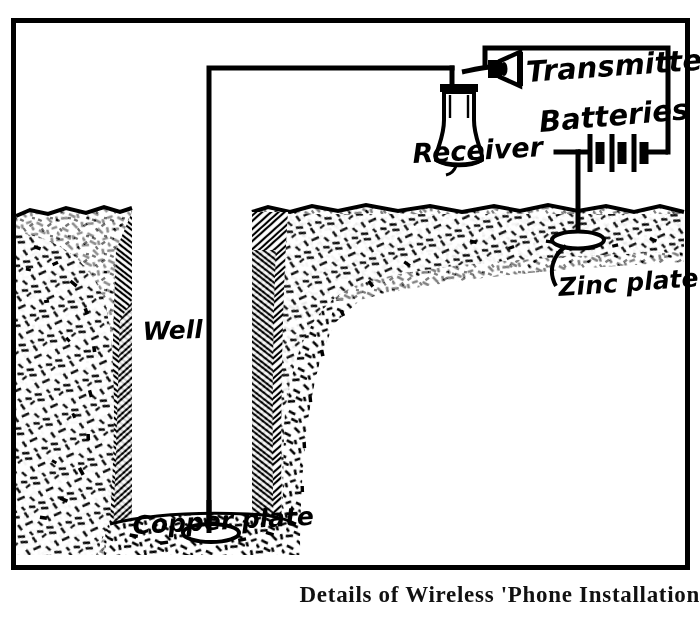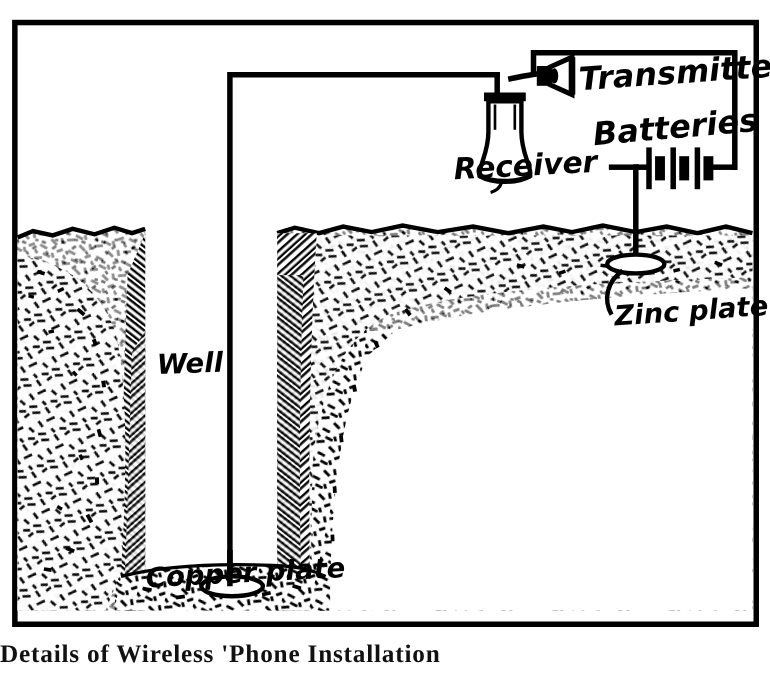--- a/index.html
+++ b/index.html
@@ -5,21 +5,21 @@
   html,body{margin:0;padding:0;background:#ffffff;}
   body{
     width:700px;height:630px;overflow:hidden;
     font-family:"Liberation Serif",serif;
     -webkit-font-smoothing:none;
   }
   #page{position:relative;width:700px;height:630px;background:#fff;}
   #figure-wrap{position:absolute;left:0;top:0;width:700px;height:578px;}
   #caption{
     position:absolute;left:0;top:582px;width:700px;
-    text-align:left;
+    text-align:right;
     font-family:"Liberation Serif",serif;
     font-weight:bold;
     font-size:23px;
     letter-spacing:0.7px;
     color:#111;
   }
   svg{display:block;}
   .lbl{
     font-family:"DejaVu Sans",sans-serif;
     font-style:italic;

